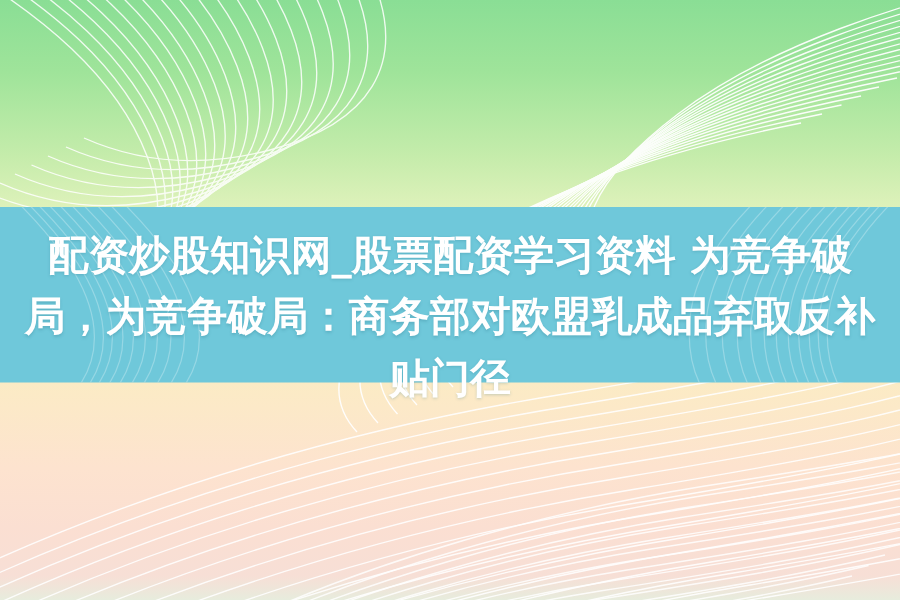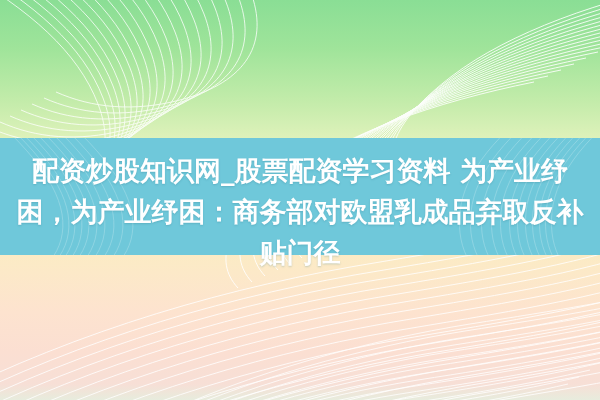--- a/index.html
+++ b/index.html
@@ -207,15 +207,15 @@
           <use href="#bw2" x="-51" y="0"></use>
           <use href="#bw2" x="-60" y="0"></use>
           <use href="#bw2" x="-70" y="0"></use>
           <use href="#bw2" x="-81" y="0"></use>
           <use href="#bw2" x="-92" y="0"></use>
         </g>
       </svg>
     </div>
   </div>
 
-  <div id="headline">配资炒股知识网_股票配资学习资料 为产业纾困，为产业纾困：商务部对欧盟乳成品弃取反补贴门径</div>
+  <div id="headline">配资炒股知识网_股票配资学习资料 为竞争破局，为竞争破局：商务部对欧盟乳成品弃取反补贴门径</div>
 
 </div>
 
 </body></html>

